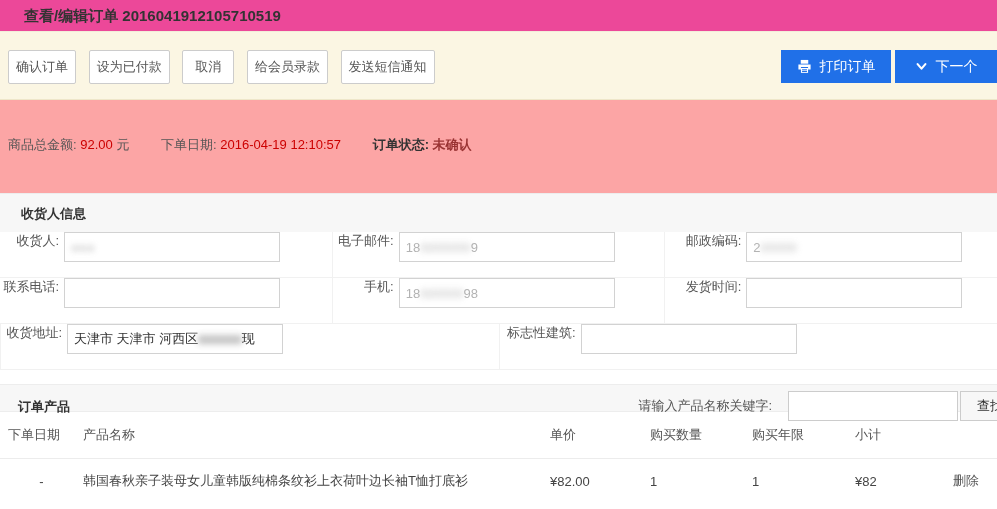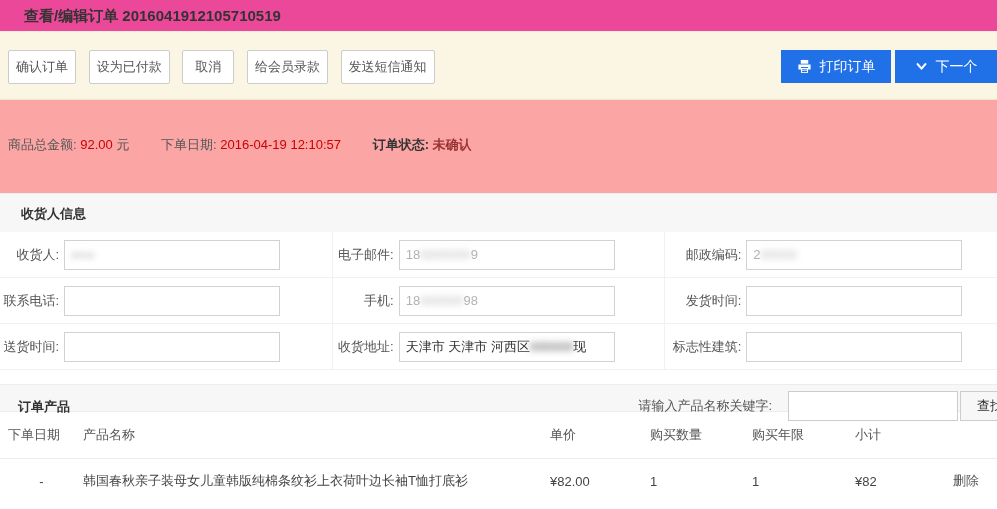--- a/index.html
+++ b/index.html
@@ -32,21 +32,21 @@
   .red{color:#cc0000}
   .grp.bold, .grp.bold .lab{font-weight:bold;color:#333}
   .status-val{color:#993333;font-weight:bold}
   
   .band{height:39px;line-height:39px;background:#f7f7f7;border-top:1px solid #ededed;
     box-sizing:border-box;font-weight:bold;color:#333;padding-left:21px}
   .band2{height:28px;line-height:44px;border-bottom:1px solid #ededed;position:relative;padding-left:18px}
   
   .form-grid{background:#fff}
   .form-row{display:flex;height:45px;border-bottom:1px solid #f1f1f1}
-  .cell{flex:1;display:flex;align-items:center;border-left:1px solid #f1f1f1;box-sizing:border-box}
+  .cell{flex:1;display:flex;align-items:flex-start;border-left:1px solid #f1f1f1;box-sizing:border-box}
   .cell.c1{border-left:none}
   .flabel{color:#555;text-align:right;margin-right:5px;white-space:nowrap;overflow:hidden}
   .c1 .flabel{width:59px}
   .c2 .flabel{width:61px}
   .c3 .flabel{width:76px}
   .input-box{width:216px;height:30px;box-sizing:border-box;border:1px solid #d2d2d2;background:#fff;
     display:flex;align-items:center;padding:0 6px;overflow:hidden;white-space:nowrap;cursor:text}
   .val-gray{color:#b3b3b3}
   .val-dark{color:#333}
   .blurred{filter:blur(3px);opacity:.75}
@@ -157,24 +157,20 @@
           <span class="val-gray blurred">888888</span>
           <span class="val-gray">98</span>
       </div>
     </div>
     <div class="cell c3">
       <span class="flabel">发货时间:</span>
       <div class="input-box"></div>
     </div>
   </div>
   <div class="form-row">
-    <div class="cell c1">
-      <span class="flabel">送货时间:</span>
-      <div class="input-box"></div>
-    </div>
     <div class="cell c2">
       <span class="flabel">收货地址:</span>
       <div class="input-box">
         <span class="val-dark">天津市 天津市 河西区</span>
           <span class="val-dark blurred">888888</span>
           <span class="val-dark">现</span>
       </div>
     </div>
     <div class="cell c3">
       <span class="flabel">标志性建筑:</span>

